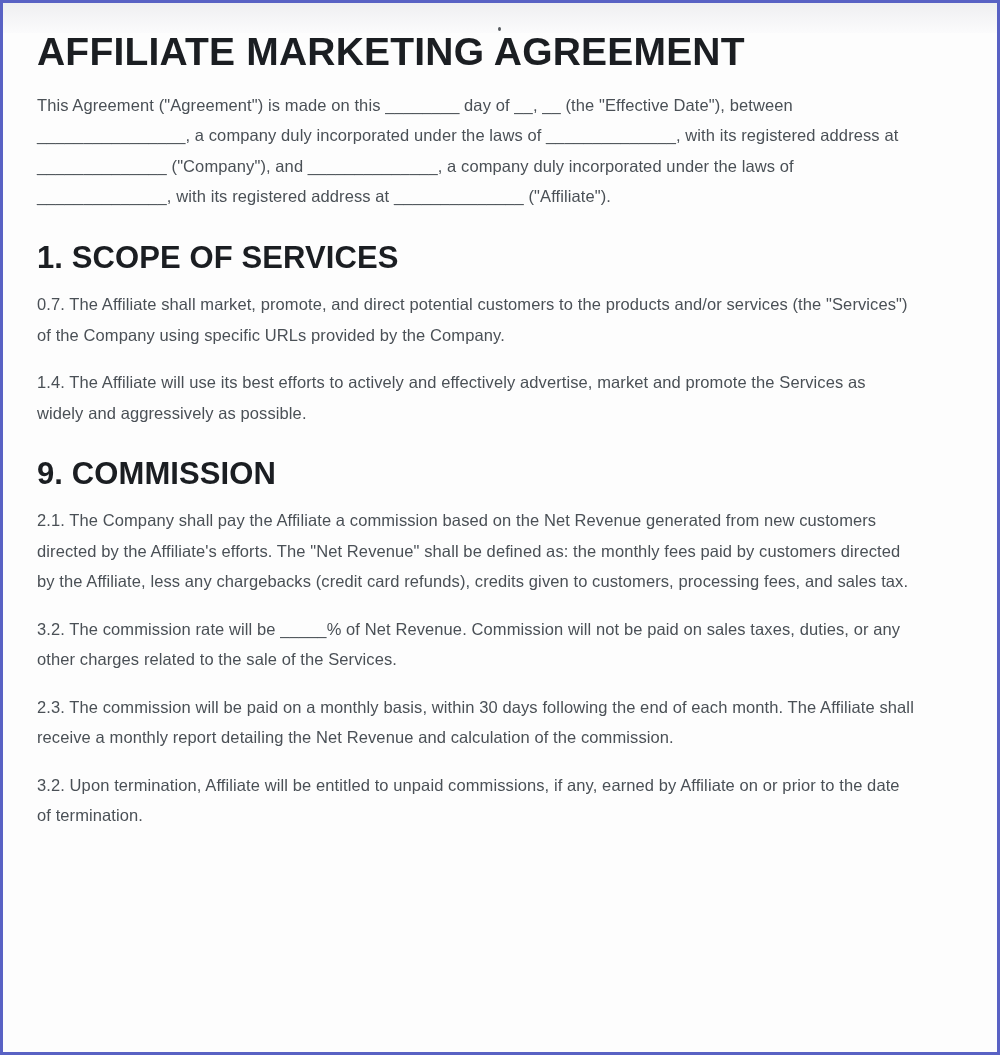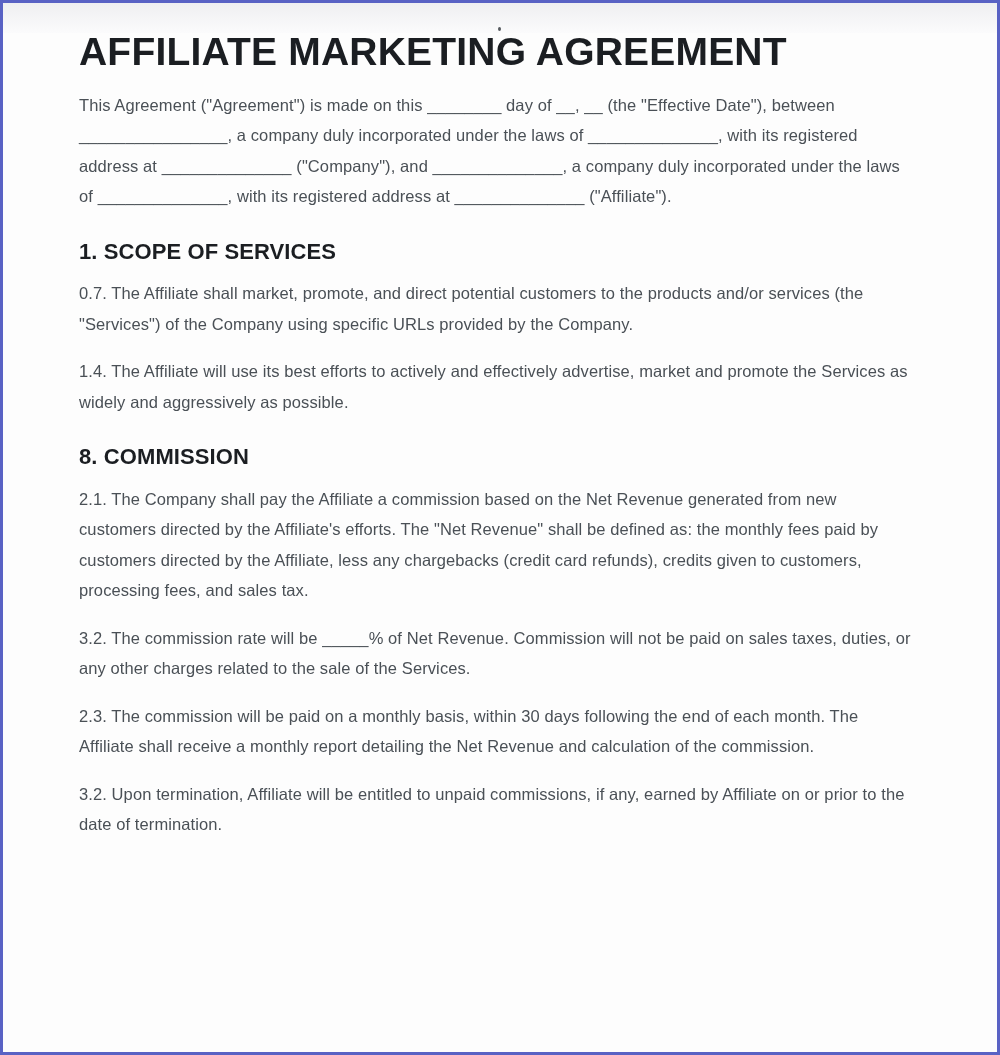--- a/index.html
+++ b/index.html
@@ -25,32 +25,32 @@
     position: absolute;
     top: 24px;
     left: 495px;
     width: 3px;
     height: 4px;
     border-radius: 50%;
     background: #55595e;
   }
   .doc {
     position: relative;
-    padding: 28px 82px 0 76px;
+    padding: 28px 82px 0 34px;
   }
   .doc h1 {
     font-size: 39px;
     font-weight: 800;
     letter-spacing: 0.2px;
     color: #1b1e22;
     margin: 0 0 16px 0;
     line-height: 1.1;
   }
   .doc h2 {
-    font-size: 22px;
+    font-size: 31px;
     font-weight: 800;
     letter-spacing: 0.1px;
     color: #1b1e22;
     margin: 27px 0 13px 0;
     line-height: 1.2;
   }
   .doc p {
     font-size: 16.5px;
     line-height: 30.5px;
     color: #4a5056;
@@ -67,20 +67,20 @@
 
   <div class="doc">
     <h1>AFFILIATE MARKETING AGREEMENT</h1>
 
     <p>This Agreement ("Agreement") is made on this ________ day of __, __ (the "Effective Date"), between ________________, a company duly incorporated under the laws of ______________, with its registered address at ______________ ("Company"), and ______________, a company duly incorporated under the laws of ______________, with its registered address at ______________ ("Affiliate").</p>
 
     <h2>1. SCOPE OF SERVICES</h2>
     <p>0.7. The Affiliate shall market, promote, and direct potential customers to the products and/or services (the "Services") of the Company using specific URLs provided by the Company.</p>
     <p>1.4. The Affiliate will use its best efforts to actively and effectively advertise, market and promote the Services as widely and aggressively as possible.</p>
 
-    <h2>8. COMMISSION</h2>
+    <h2>9. COMMISSION</h2>
     <p>2.1. The Company shall pay the Affiliate a commission based on the Net Revenue generated from new customers directed by the Affiliate's efforts. The "Net Revenue" shall be defined as: the monthly fees paid by customers directed by the Affiliate, less any chargebacks (credit card refunds), credits given to customers, processing fees, and sales tax.</p>
     <p>3.2. The commission rate will be _____% of Net Revenue. Commission will not be paid on sales taxes, duties, or any other charges related to the sale of the Services.</p>
     <p>2.3. The commission will be paid on a monthly basis, within 30 days following the end of each month. The Affiliate shall receive a monthly report detailing the Net Revenue and calculation of the commission.</p>
 
     <p>3.2. Upon termination, Affiliate will be entitled to unpaid commissions, if any, earned by Affiliate on or prior to the date of termination.</p>
   </div>
 </div>
 
 </body></html>

